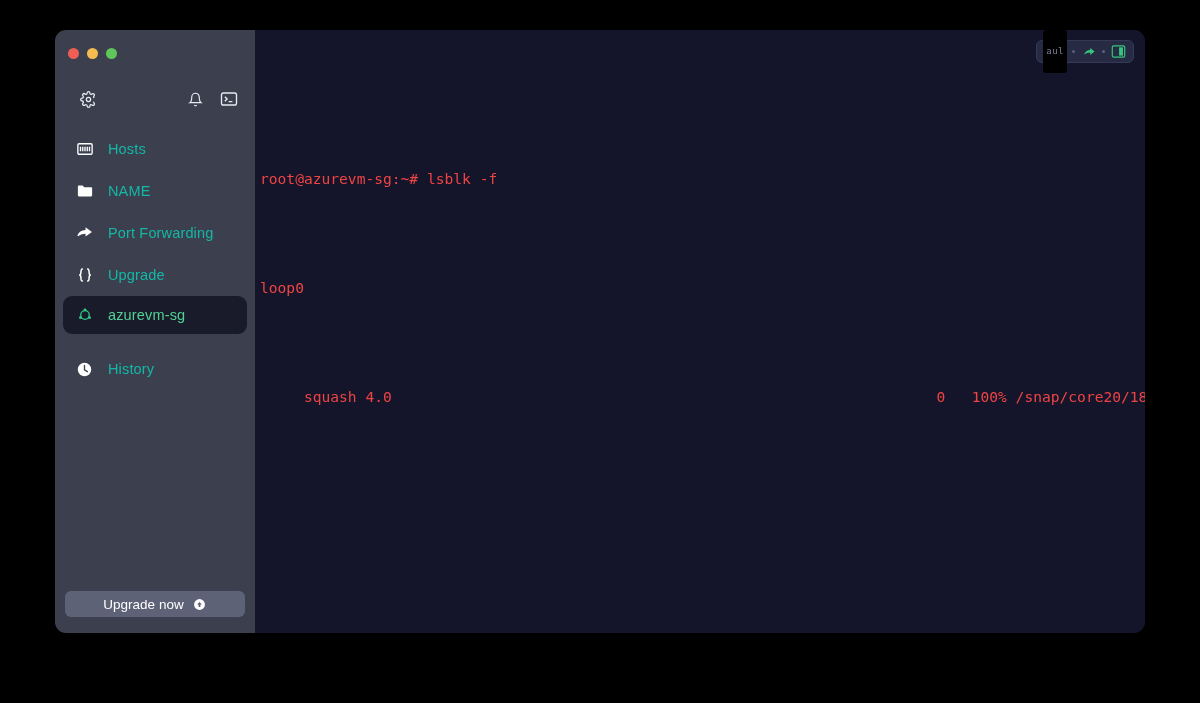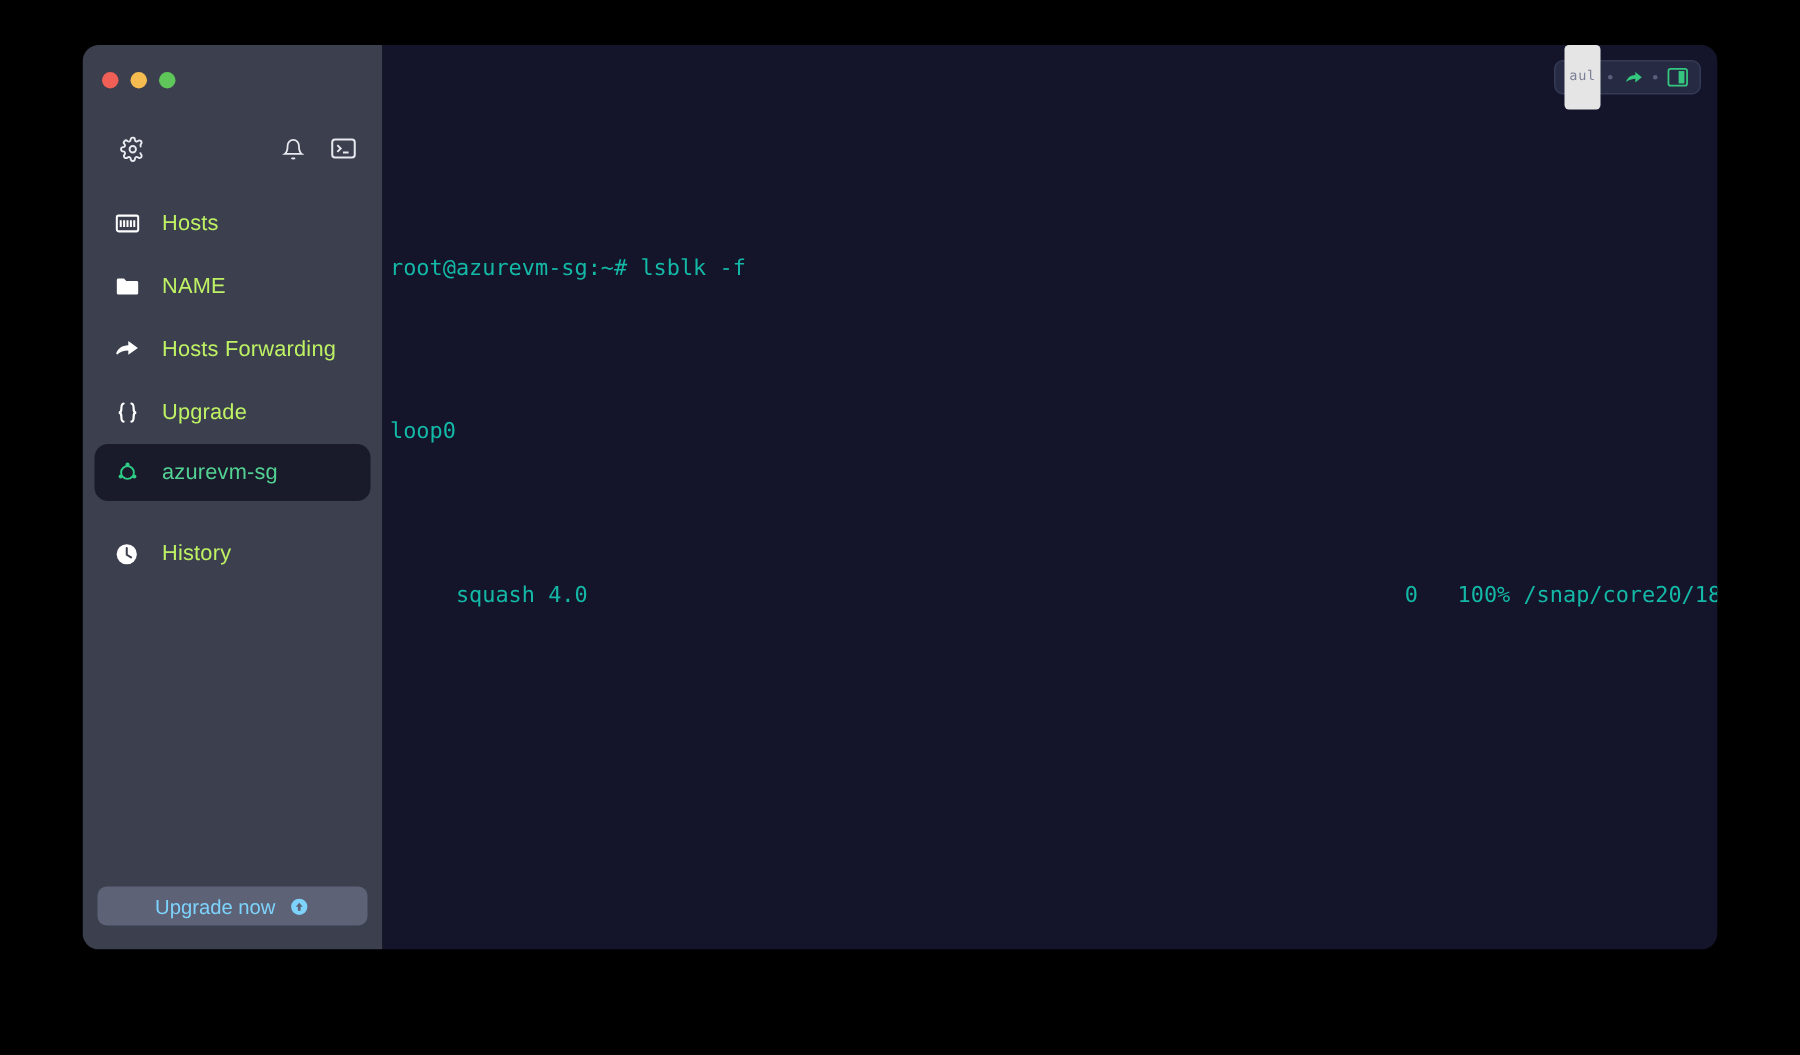--- a/index.html
+++ b/index.html
@@ -73,21 +73,21 @@
     flex-direction: column;
   }
 
   .nav-item {
     display: flex;
     align-items: center;
     height: 42px;
     padding: 0 12px 0 20px;
     gap: 14px;
     cursor: pointer;
-    color: #bef264;
+    color: #14b8a6;
     font-size: 14.5px;
     position: relative;
   }
   .nav-item .nav-ico {
     width: 19px;
     height: 19px;
     display: inline-flex;
     align-items: center;
     justify-content: center;
     color: #ffffff;
@@ -113,21 +113,21 @@
   #sidebar-footer {
     margin-top: auto;
     padding: 0 10px 16px 10px;
   }
   #upgrade-btn {
     width: 100%;
     height: 26px;
     border-radius: 6px;
     background: #5d6276;
     border: none;
-    color: #7dd3fc;
+    color: #ffffff;
     font-size: 13.5px;
     font-family: "Liberation Sans", sans-serif;
     display: flex;
     align-items: center;
     justify-content: center;
     gap: 9px;
     cursor: pointer;
   }
   #upgrade-btn .up-ico {
     display: inline-flex;
@@ -154,21 +154,21 @@
     background: #262a42;
     border: 1px solid #343a55;
     border-radius: 6px;
     padding: 0 6px;
     z-index: 5;
   }
   #term-toolbar .tt-badge {
     font-family: "DejaVu Sans Mono", monospace;
     font-size: 9px;
     color: #7d8298;
-    background: #e5e5e5;
+    background: #000000;
     border-radius: 3px;
     padding: 17px 3px;
     letter-spacing: 0.5px;
     line-height: 1.1;
   }
   #term-toolbar .tt-dot {
     width: 3px; height: 3px; border-radius: 50%;
     background: #5a607c; display: block;
   }
   #term-toolbar .tt-btn {
@@ -180,21 +180,21 @@
     cursor: pointer;
   }
 
   #term-body {
     position: absolute;
     left: 0; top: 0; right: 0; bottom: 0;
     padding: 58px 0 0 5px;
     font-family: "DejaVu Sans Mono", monospace;
     font-size: 14.6px;
     line-height: 36.4px;
-    color: #14b8a6;
+    color: #ef4444;
     white-space: pre;
     letter-spacing: 0px;
   }
   #term-body .line { height: 36.4px; }
 </style>
 </head>
 <body>
 
 <div id="app-window">
 
@@ -253,21 +253,21 @@
         </span>
         <span class="nav-label">NAME</span>
       </div>
 
       <div class="nav-item">
         <span class="nav-ico">
           <svg width="19" height="19" viewBox="0 0 24 24" fill="currentColor">
             <path d="M3 14.8c1.6-4.6 5.1-6.9 10.3-7.1V4.2L21.4 10l-8.1 5.8v-3.6c-4 .1-6.9 1.1-9.3 3.3z"></path>
           </svg>
         </span>
-        <span class="nav-label">Hosts Forwarding</span>
+        <span class="nav-label">Port Forwarding</span>
       </div>
 
       <div class="nav-item">
         <span class="nav-ico">
           <svg width="18" height="18" viewBox="0 0 24 24" fill="none" stroke="currentColor" stroke-width="2" stroke-linecap="round">
             <path d="M8.5 4C6.5 4 6.5 7.5 6.5 9c0 1.7-1 3-2.3 3 1.3 0 2.3 1.3 2.3 3 0 1.5 0 5 2 5"></path>
             <path d="M15.5 4c2 0 2 3.5 2 5 0 1.7 1 3 2.3 3-1.3 0-2.3 1.3-2.3 3 0 1.5 0 5-2 5"></path>
           </svg>
         </span>
         <span class="nav-label">Upgrade</span>

